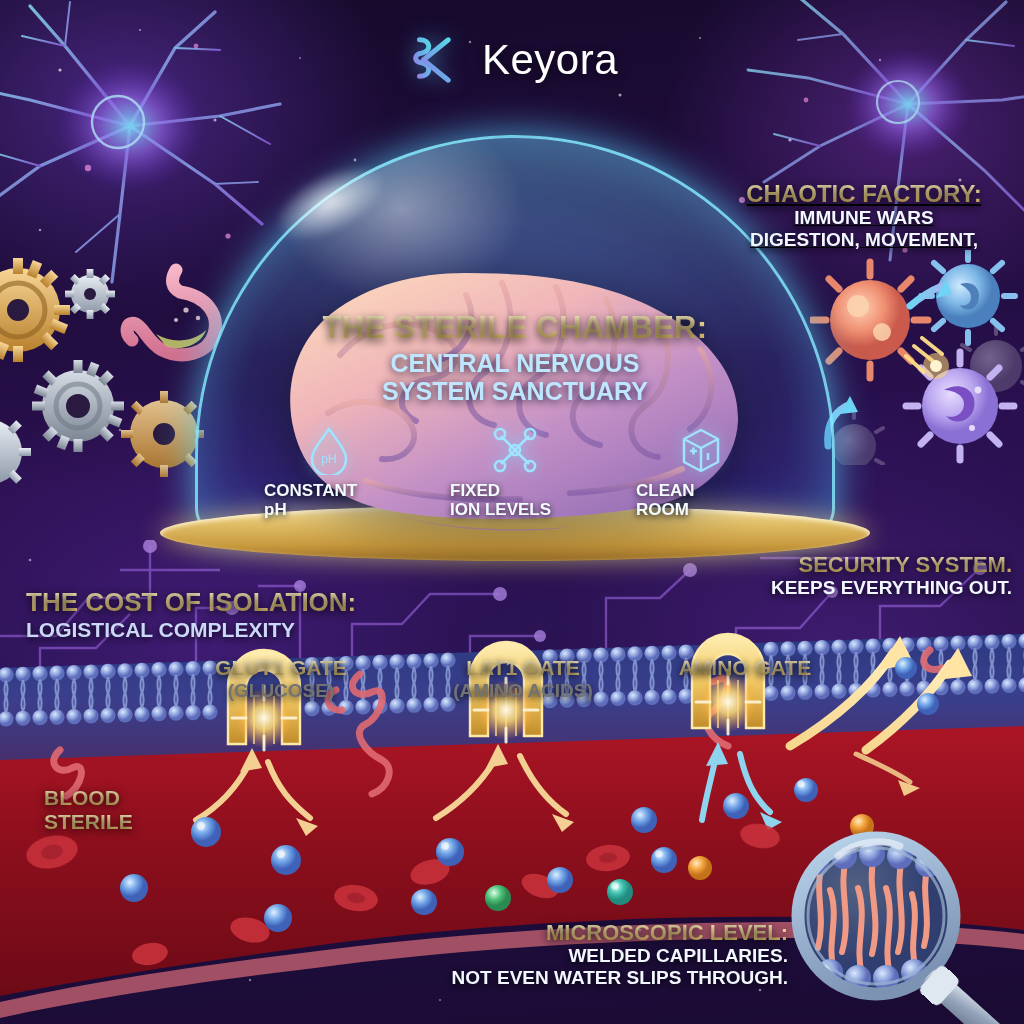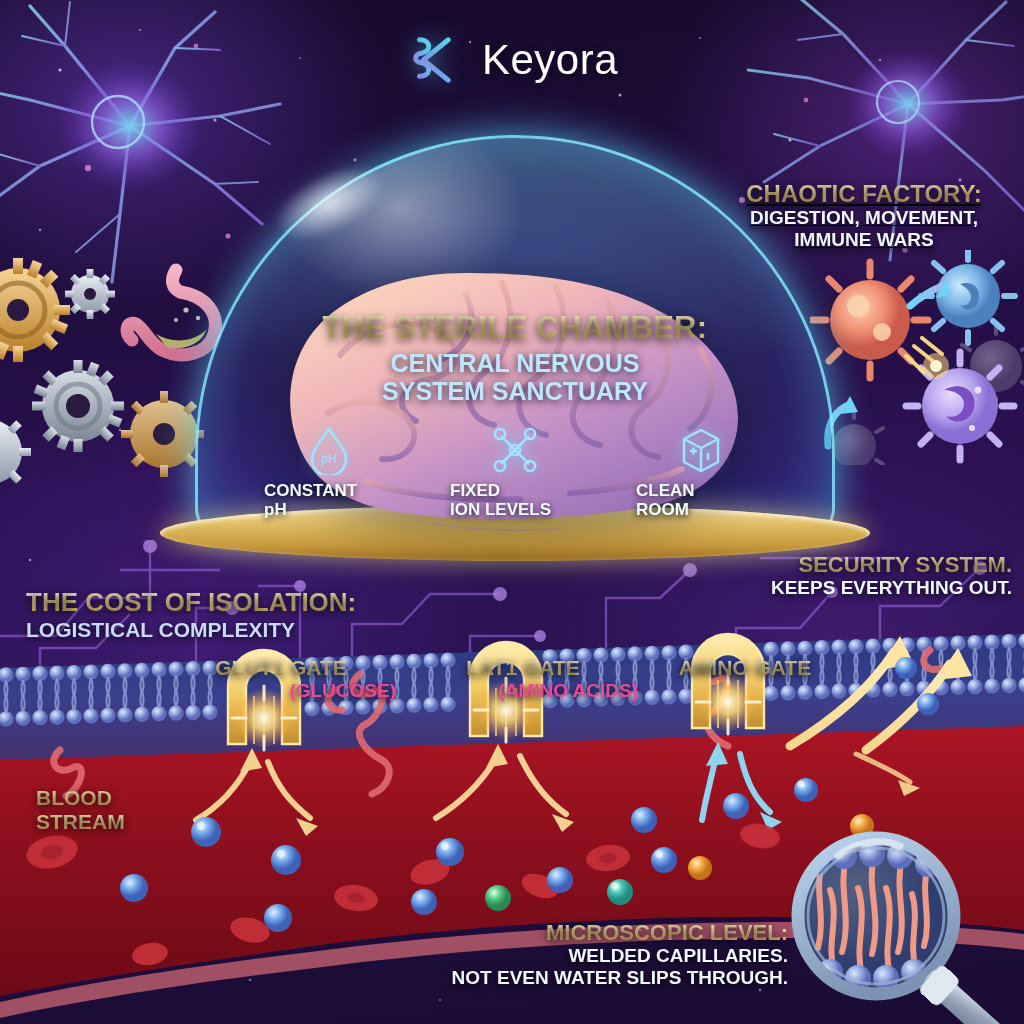--- a/index.html
+++ b/index.html
@@ -77,29 +77,29 @@
     text-shadow:0 2px 7px rgba(0,0,0,.85);}
   .callout .lav{font-size:21px;font-weight:bold;line-height:1.16;color:#cbd8f7;
     text-shadow:0 2px 7px rgba(0,0,0,.85);}
   #callout-chaotic{right:10px;top:180px;text-align:center;width:300px;text-decoration:underline;}
   #callout-chaotic .gold{font-size:24px;}
   #callout-paleo{right:12px;top:552px;text-align:right;width:300px;}
   #callout-cost{left:26px;top:588px;text-align:left;width:420px;}
   #callout-cost .gold{font-size:26px;}
   #callout-micro{right:236px;top:920px;text-align:right;width:470px;}
   #callout-blood{left:36px;top:786px;text-align:left;width:150px;}
-  #callout-blood .gold{font-size:21px;}
+  #callout-blood .gold{font-size:21px;margin-left:8px;}
 
   .gate-label{position:absolute;z-index:35;text-align:center;width:230px;}
   .gate-label .g1{font-size:21px;font-weight:bold;
     background:linear-gradient(180deg,#fff7d8 0%,#efd895 55%,#d3ac50 100%);
     -webkit-background-clip:text;background-clip:text;color:transparent;
     text-shadow:0 2px 7px rgba(0,0,0,.85);}
-  .gate-label .g2{font-size:19px;font-weight:bold;color:#ec4899;
-    text-shadow:0 2px 7px rgba(0,0,0,.85);text-align:right;}
+  .gate-label .g2{font-size:19px;font-weight:bold;color:#737373;
+    text-shadow:0 2px 7px rgba(0,0,0,.85);}
   #gate-label-0{left:166px;top:656px;}
   #gate-label-1{left:408px;top:656px;}
   #gate-label-2{left:630px;top:656px;}
 
   
   .bio{position:absolute;left:0;top:630px;width:1024px;height:394px;z-index:10;}
 </style>
 </head>
 <body>
 
@@ -551,22 +551,22 @@
           </g>
         </svg>
         <span>CLEAN</span>
         <span>ROOM</span>
       </div>
     </div>
   </div>
 
   <div class="callout" id="callout-chaotic">
     <div class="gold">CHAOTIC FACTORY:</div>
+    <div class="white">IMMUNE WARS</div>
     <div class="white">DIGESTION, MOVEMENT,</div>
-    <div class="white">IMMUNE WARS</div>
   </div>
 
   <div class="callout" id="callout-paleo">
     <div class="gold">SECURITY SYSTEM.</div>
     <div class="white">KEEPS EVERYTHING OUT.</div>
   </div>
 
   <div class="callout" id="callout-cost">
     <div class="gold">THE COST OF ISOLATION:</div>
     <div class="lav">LOGISTICAL COMPLEXITY</div>
@@ -1108,21 +1108,21 @@
     <div class="g1">LAT1 GATE</div>
     <div class="g2">(AMINO ACIDS)</div>
   </div>
   <div class="gate-label" id="gate-label-2">
     <div class="g1">AMINO GATE</div>
     <div class="g2"></div>
   </div>
 
   <div class="callout" id="callout-blood">
     <div class="gold">BLOOD</div>
-    <div class="gold">STREAM</div>
+    <div class="gold">STERILE</div>
   </div>
 
   <div class="callout" id="callout-micro">
     <div class="gold">MICROSCOPIC LEVEL:</div>
     <div class="white">WELDED CAPILLARIES.</div>
     <div class="white">NOT EVEN WATER SLIPS THROUGH.</div>
   </div>
 
 </div>
 

